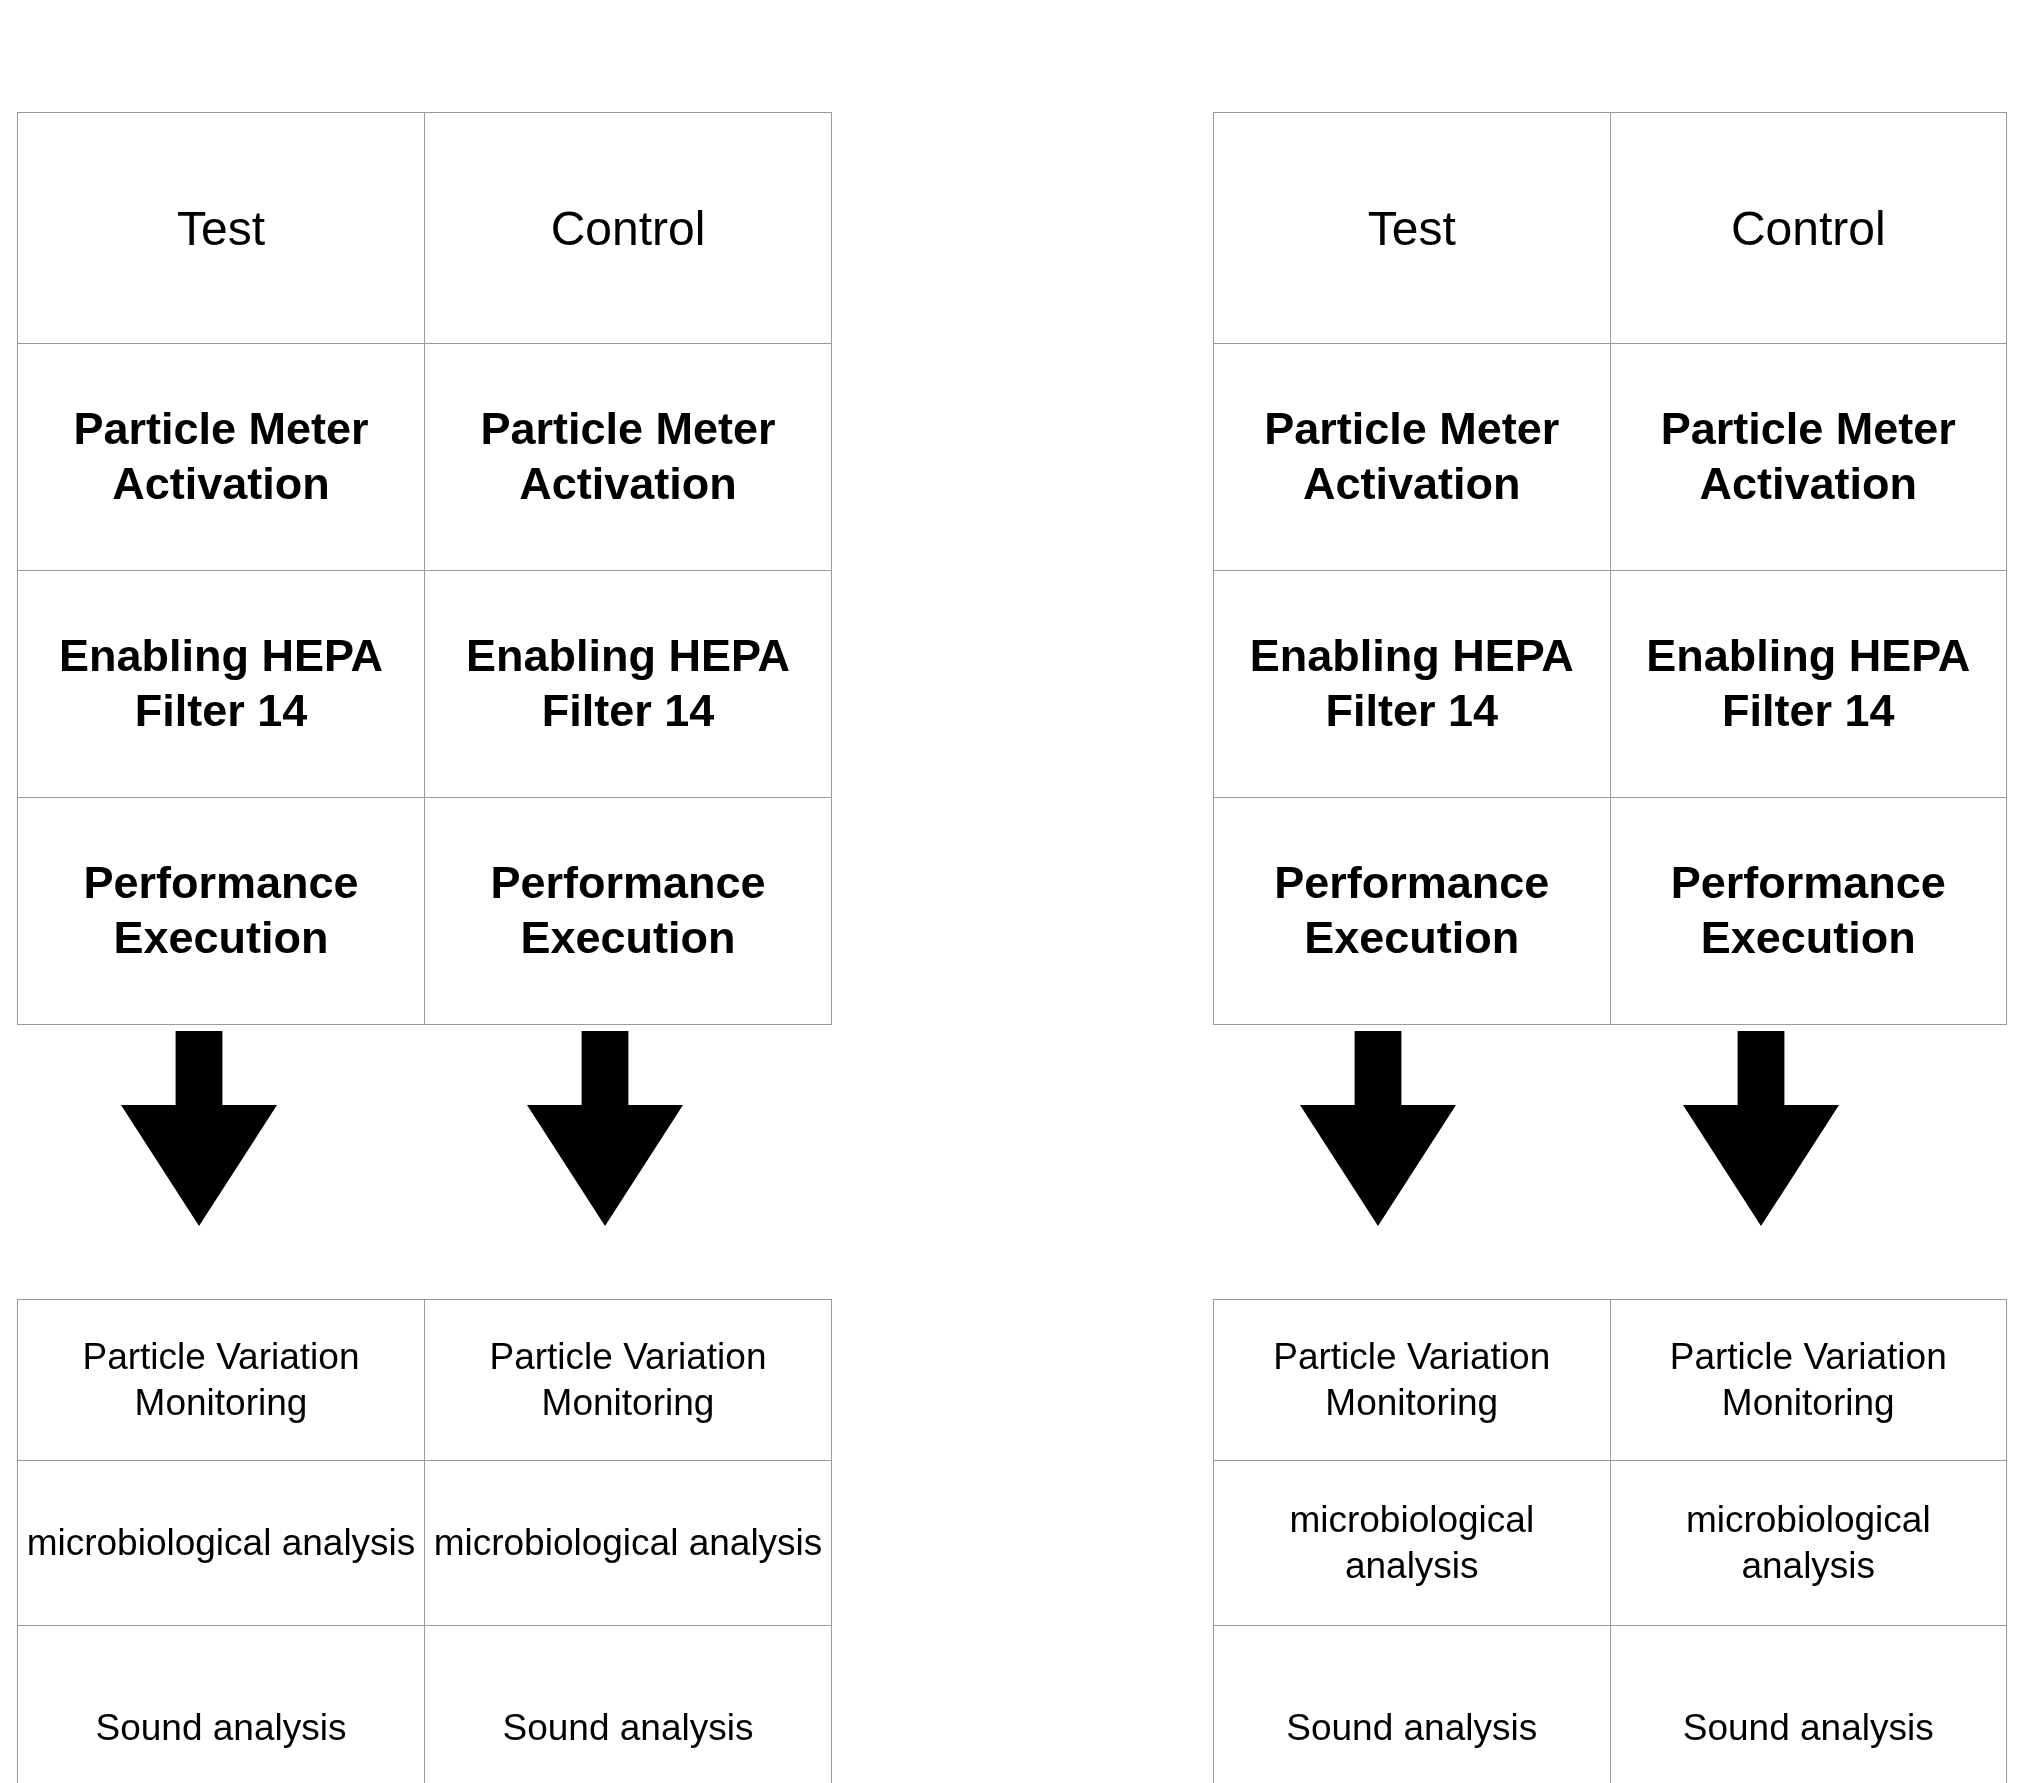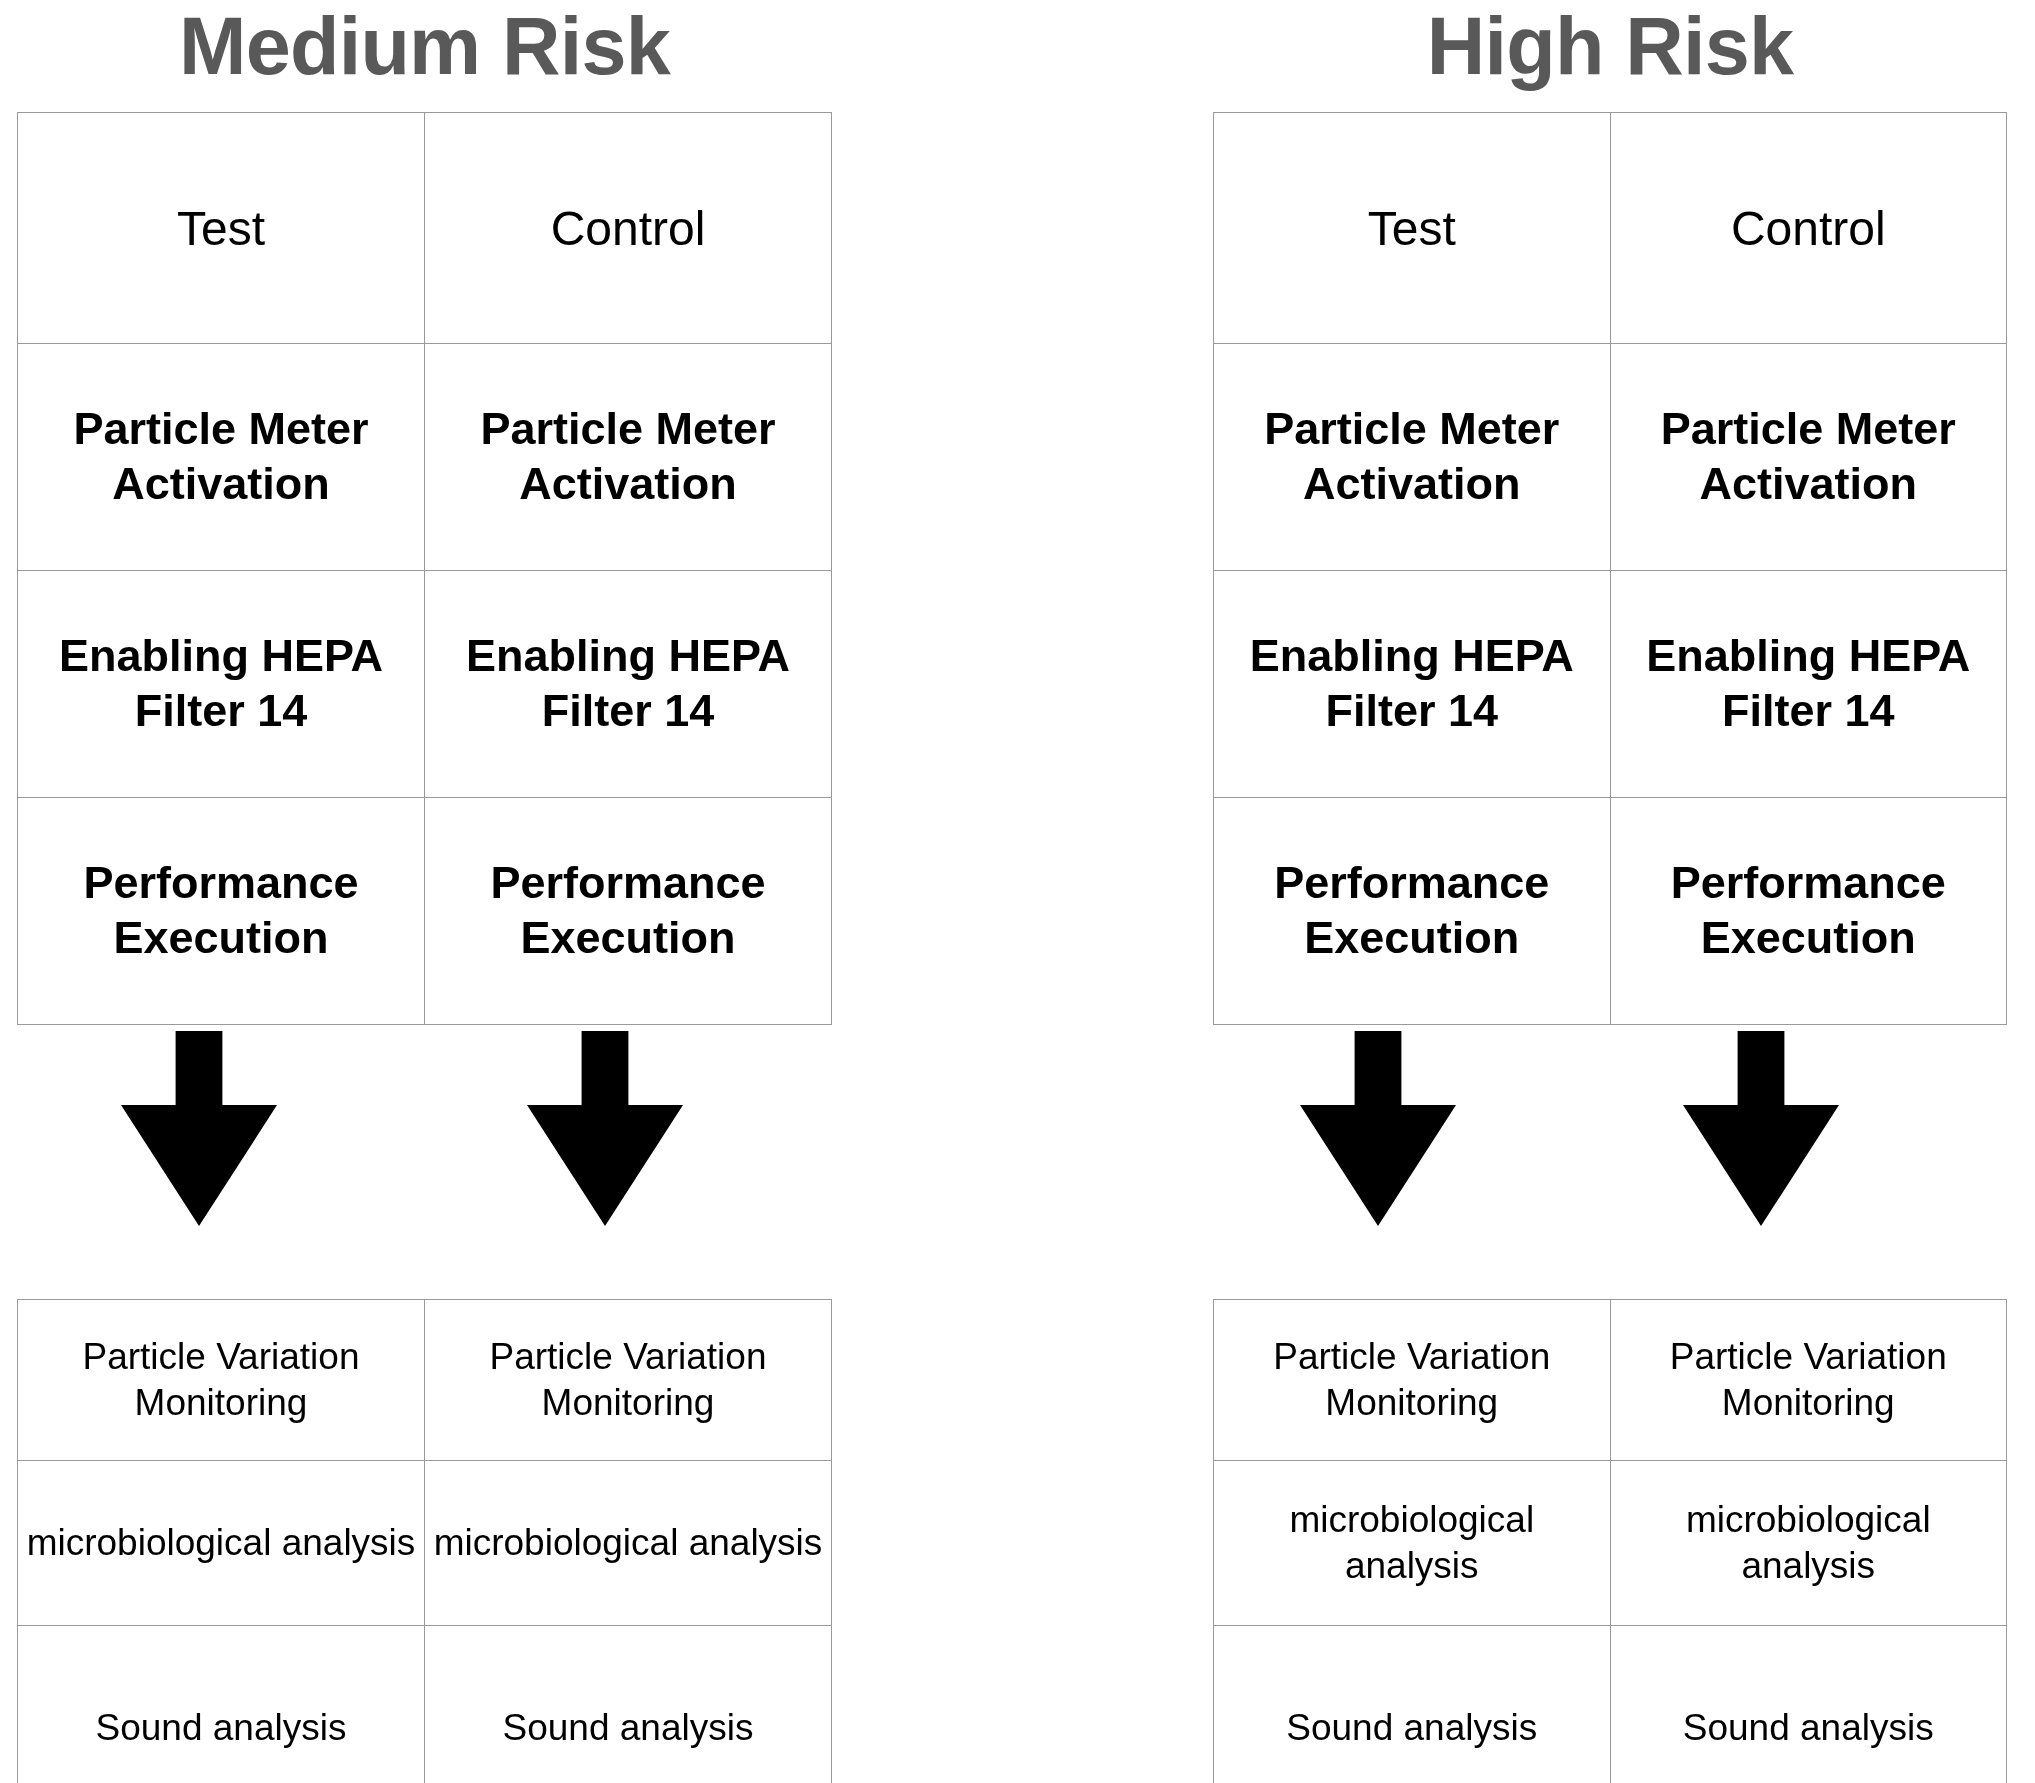--- a/index.html
+++ b/index.html
@@ -93,21 +93,20 @@
   .arrow.m-test    { left: 121px;  top: 1031px; }
   .arrow.m-control { left: 527px;  top: 1031px; }
   .arrow.h-test    { left: 1300px; top: 1031px; }
   .arrow.h-control { left: 1683px; top: 1031px; }
 </style>
 </head>
 <body>
 
 <div class="panel medium">
 
-  <div class="panel-title">Medium Risk</div>
 
   <table class="flow-table table-upper">
     <thead>
       <tr>
         <th>Test</th>
         <th>Control</th>
       </tr>
     </thead>
     <tbody>
       <tr>
@@ -138,21 +137,20 @@
       <tr>
         <td>Sound analysis</td>
         <td>Sound analysis</td>
       </tr>
     </tbody>
   </table>
 </div>
 
 <div class="panel high">
 
-  <div class="panel-title">High Risk</div>
 
   <table class="flow-table table-upper">
     <thead>
       <tr>
         <th>Test</th>
         <th>Control</th>
       </tr>
     </thead>
     <tbody>
       <tr>

